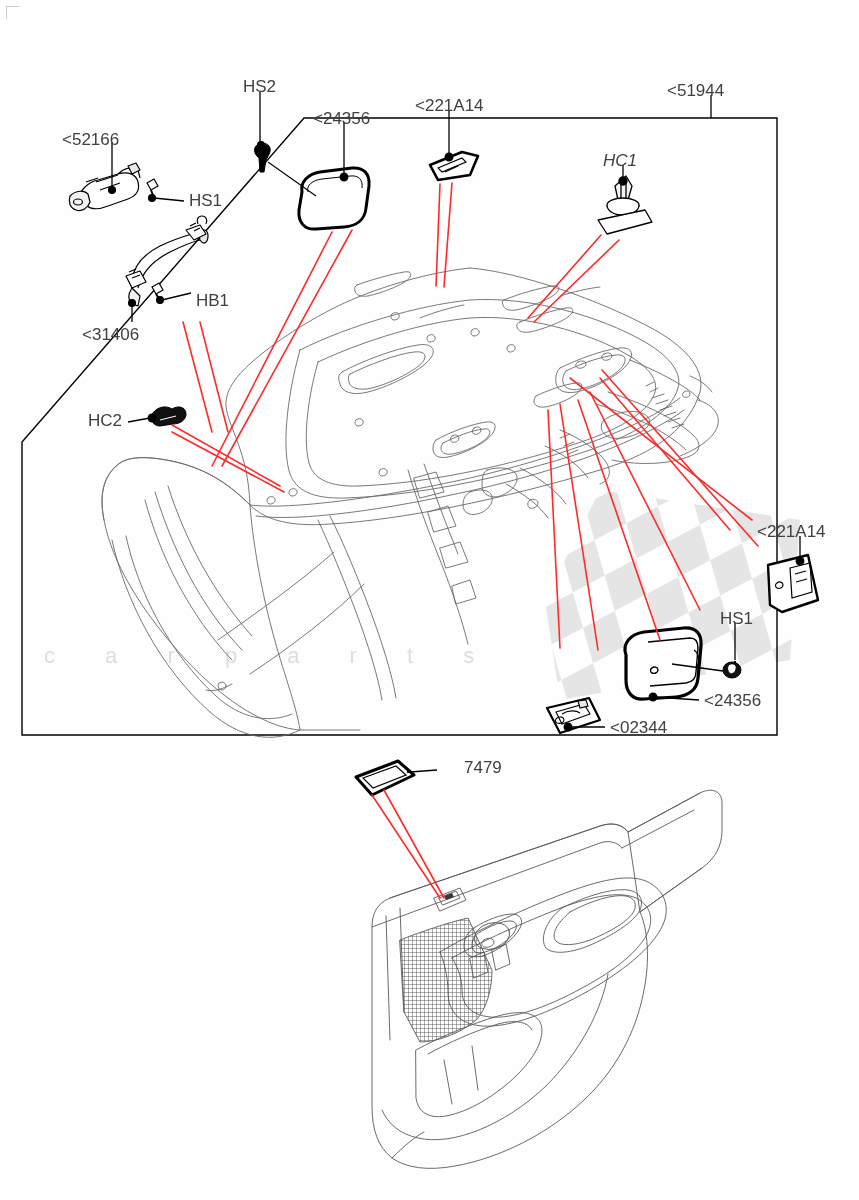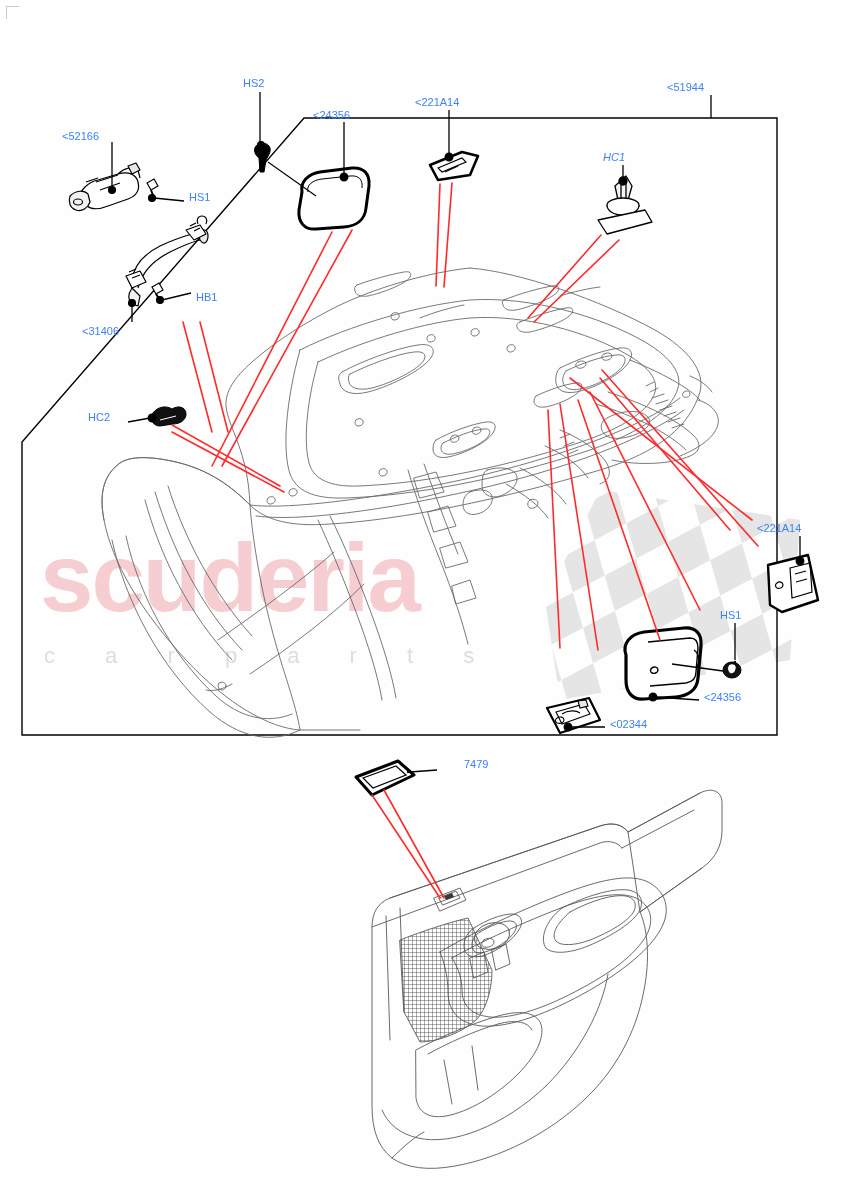--- a/index.html
+++ b/index.html
@@ -19,23 +19,23 @@
   }
   #page svg.layer {
     position: absolute;
     left: 0;
     top: 0;
     width: 859px;
     height: 1200px;
   }
   .lbl {
     position: absolute;
-    color: #3b82f6;
+    color: #404040;
     font-family: "Liberation Sans", sans-serif;
-    font-size: 11px;
+    font-size: 17px;
     font-weight: 400;
     white-space: nowrap;
     letter-spacing: 0px;
     line-height: 1;
   }
   .wm-scuderia {
     position: absolute;
     left: 40px;
     top: 530px;
     font-family: "Liberation Sans", sans-serif;
@@ -83,21 +83,20 @@
       </pattern>
       <clipPath id="flagClip">
         <polygon points="600,490 800,520 790,660 560,700 545,600"></polygon>
       </clipPath>
     </defs>
     <g clip-path="url(#flagClip)" opacity="0.95">
       <rect x="520" y="470" width="320" height="260" fill="url(#checkerPat)"></rect>
     </g>
   </svg>
 
-  <div class="wm-scuderia">scuderia</div>
   <div class="wm-carparts">c a r p a r t s</div>
 
   <svg class="layer" viewBox="0 0 859 1200">
 
     <g fill="none" stroke="#000" stroke-width="1.4">
       <polygon points="304,118 777,118 777,735 365,735 22,735 22,442"></polygon>
     </g>
 
     <g fill="none" stroke="#6a6a6a" stroke-width="0.9" stroke-linejoin="round" stroke-linecap="round">
 

